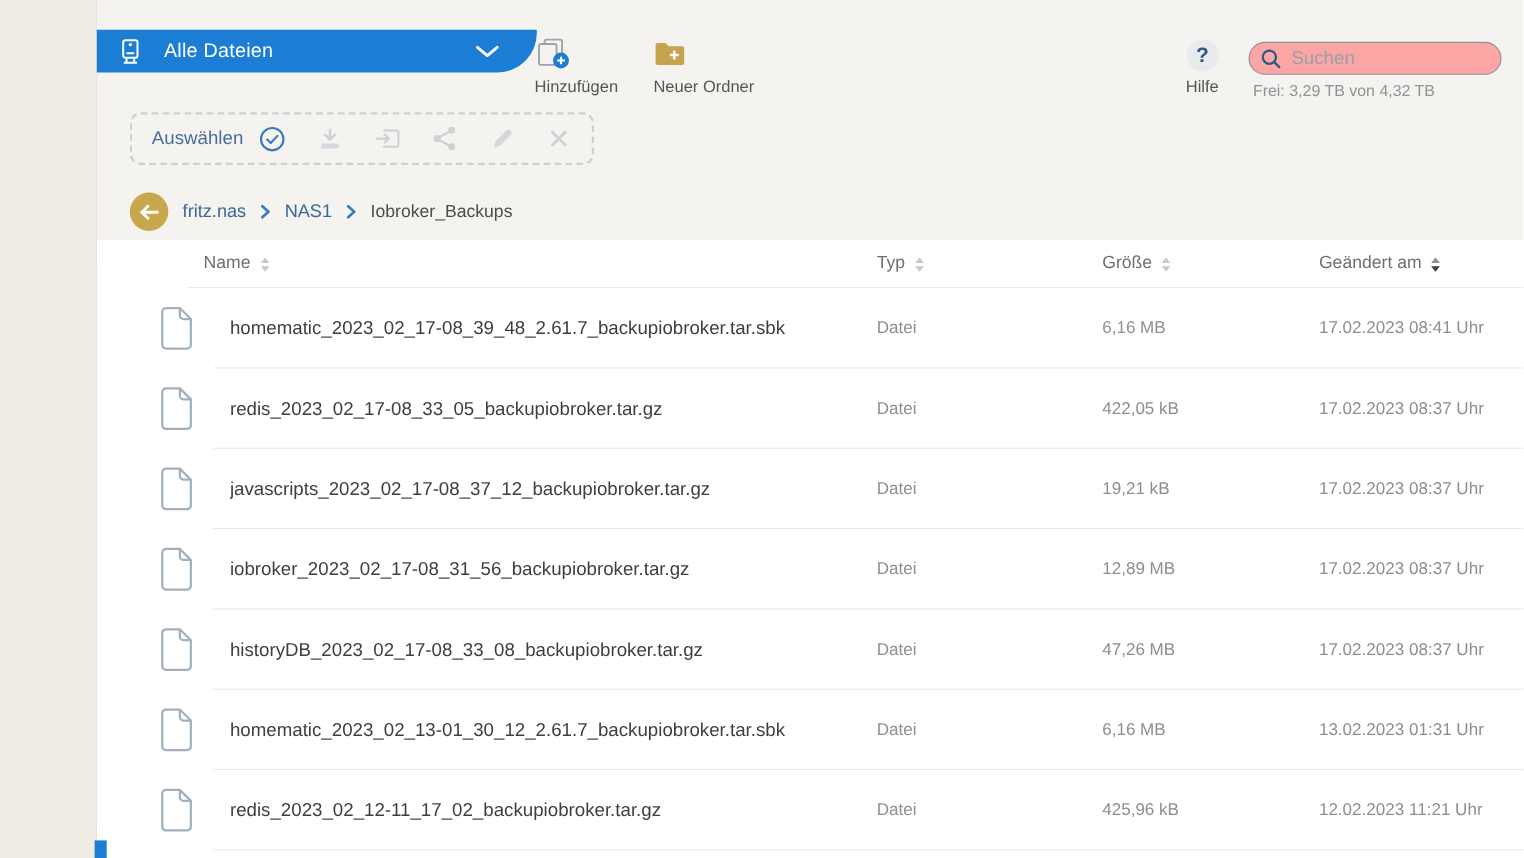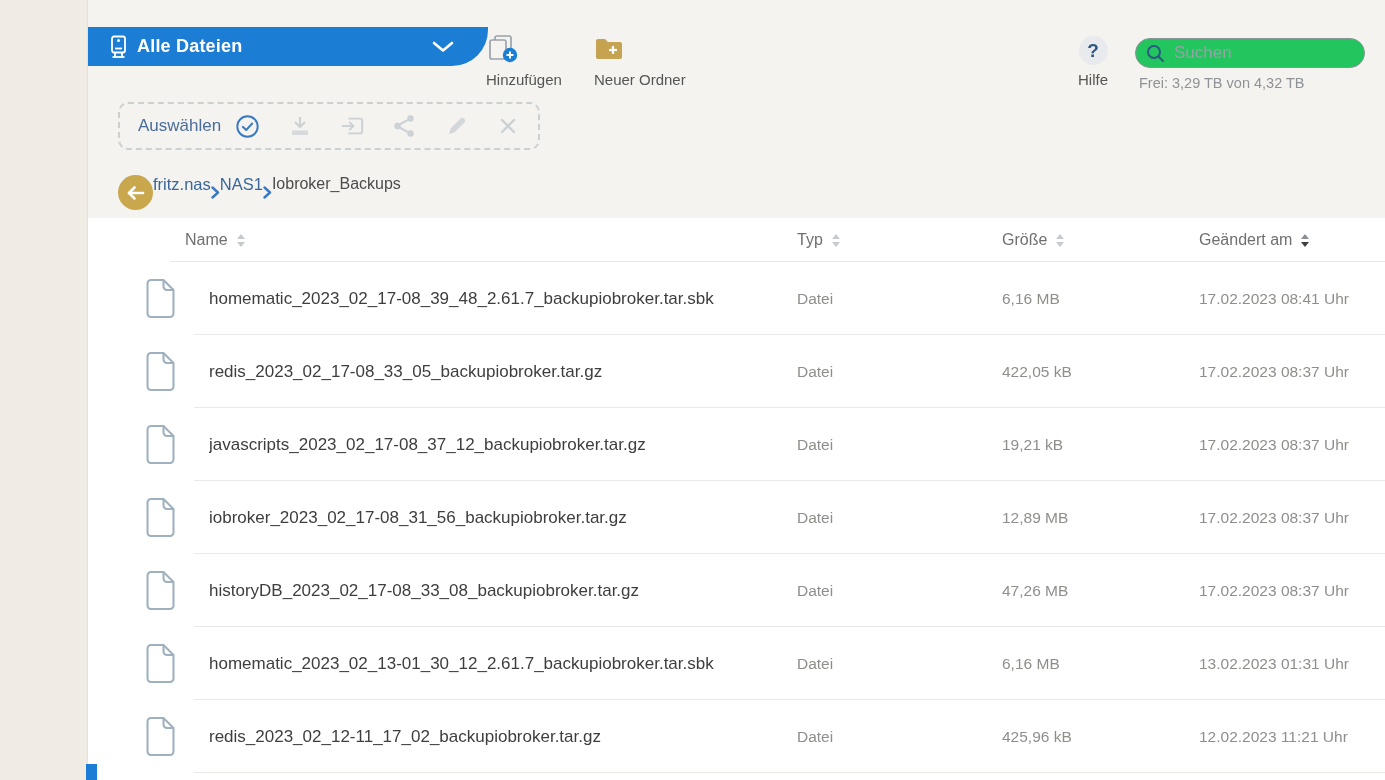--- a/index.html
+++ b/index.html
@@ -10,53 +10,53 @@
     background:#f0ece4; border-right:1px solid #e6e0d4; }
 
   .main { position:absolute; left:88px; top:0; width:1297px; height:780px; }
 
   
   .topbar { position:relative; height:218px; background:#f4f3ef; }
 
   .view-tab { position:absolute; left:0; top:27px; width:400px; height:39px;
     background:#1b7dd4; border-radius:0 0 36px 0; display:flex; align-items:center;
     padding:0 34px 0 20px; color:#fff; cursor:pointer; }
-  .view-tab .tab-label { font-size:18px; font-weight:bold; margin-left:8px; flex:1;
+  .view-tab .tab-label { font-size:18px; font-weight:normal; margin-left:20px; flex:1;
     letter-spacing:.2px; }
 
   .actions { position:absolute; left:398px; top:34px; display:flex; gap:30px; }
   .action-btn { display:flex; flex-direction:column; align-items:flex-start; gap:7px;
     color:#555; font-size:15px; cursor:pointer; min-width:78px; }
   .action-btn .ic { height:30px; display:flex; align-items:center; justify-content:center; }
 
   .help-btn { position:absolute; left:980px; top:36px; width:50px; display:flex;
     flex-direction:column; align-items:center; gap:6px; color:#555; font-size:15px; cursor:pointer; }
   .help-circle { width:29px; height:29px; border-radius:50%; background:#e8eaed;
     color:#2d5884; font-weight:bold; font-size:19px; display:flex; align-items:center;
     justify-content:center; }
 
   .search-wrap { position:absolute; left:1047px; top:38px; width:230px; }
   .search-box { position:relative; }
   .search-box input { width:100%; height:30px; border:1.5px solid #8d9298;
-    border-radius:16px; background:#22c55e; padding:0 12px 0 38px; font-size:17px;
+    border-radius:16px; background:#fca5a5; padding:0 12px 0 38px; font-size:17px;
     color:#444; outline:none; font-family:"Liberation Sans", sans-serif; }
   .search-box input::placeholder { color:#9aa0a7; }
   .search-box svg { position:absolute; left:11px; top:6px; }
   .storage { margin-top:7px; color:#8f9296; font-size:14.5px; padding-left:4px; }
 
   .selection-bar { position:absolute; left:30px; top:102px; width:422px; height:48px;
     border:2px dashed #ccd0d3; border-radius:10px; display:flex; align-items:center;
     padding:0 18px; }
   .selection-label { color:#4a6d99; font-size:17px; cursor:pointer; }
   .sel-check { margin-left:14px; display:flex; cursor:pointer; }
   .disabled-icons { display:flex; gap:28px; margin-left:28px; align-items:center; }
   .dis-ic { display:flex; align-items:center; justify-content:center; width:24px; height:24px; }
 
   .breadcrumb { position:absolute; left:30px; top:175px; display:flex;
-    }
+    align-items:center; gap:13px; }
   .back-btn { width:35px; height:35px; border-radius:50%; background:#c9a74d;
     display:flex; align-items:center; justify-content:center; cursor:pointer; }
   .crumb-link { color:#39679a; font-size:16.5px; cursor:pointer; }
   .crumb-current { color:#4c4c4c; font-size:16px; }
   .crumb-sep { display:flex; align-items:center; }
 
   
   .table { background:#fff;border-radius:25px; }
   .thead, .trow { display:grid; grid-template-columns:97px 1fr 205px 197px 198px;
     align-items:center; position:relative; }

